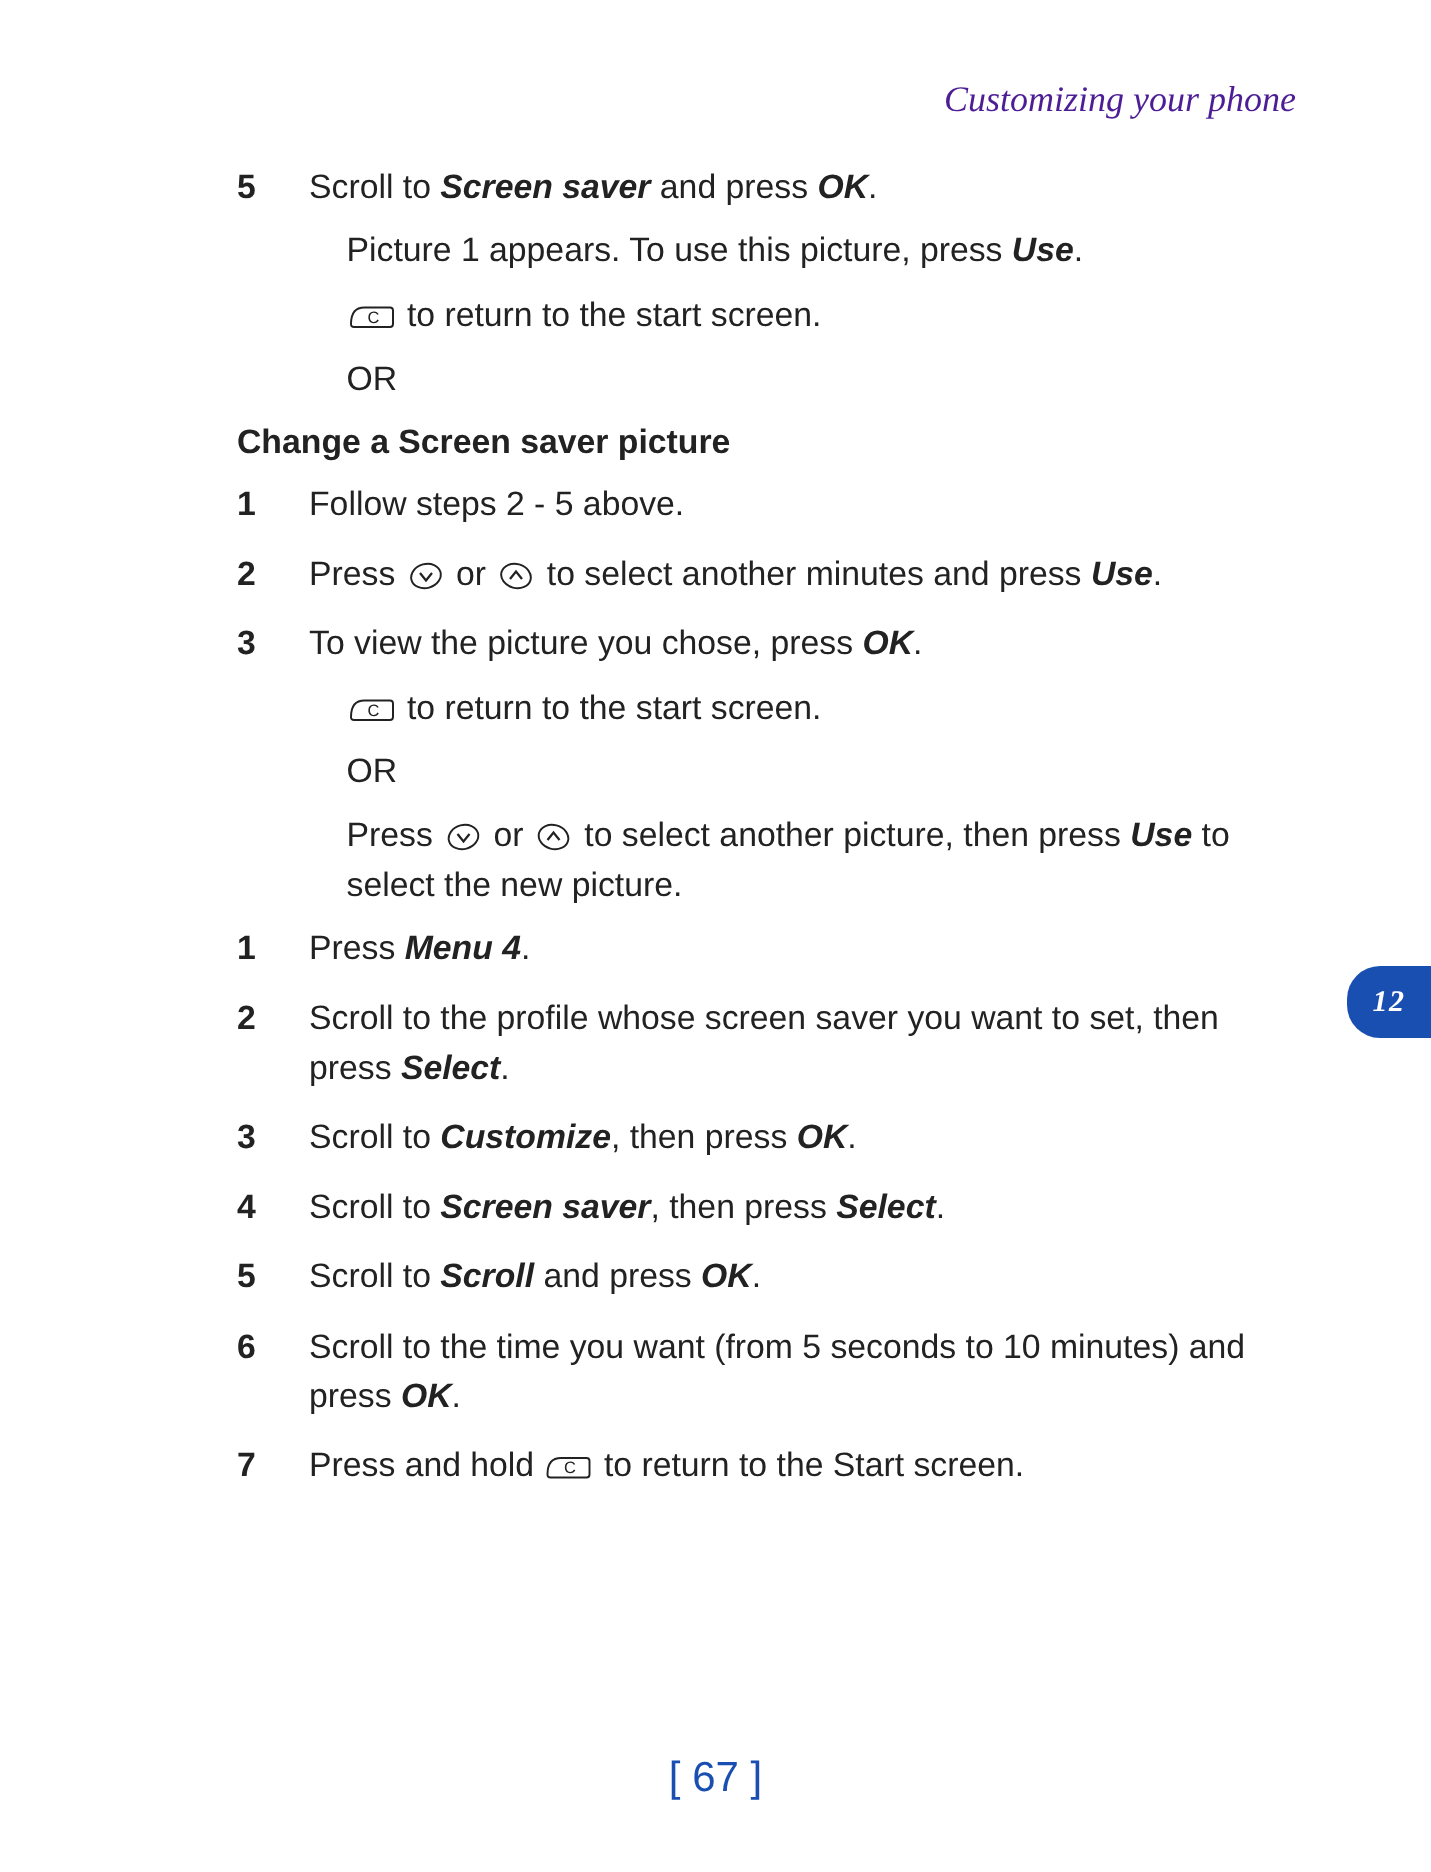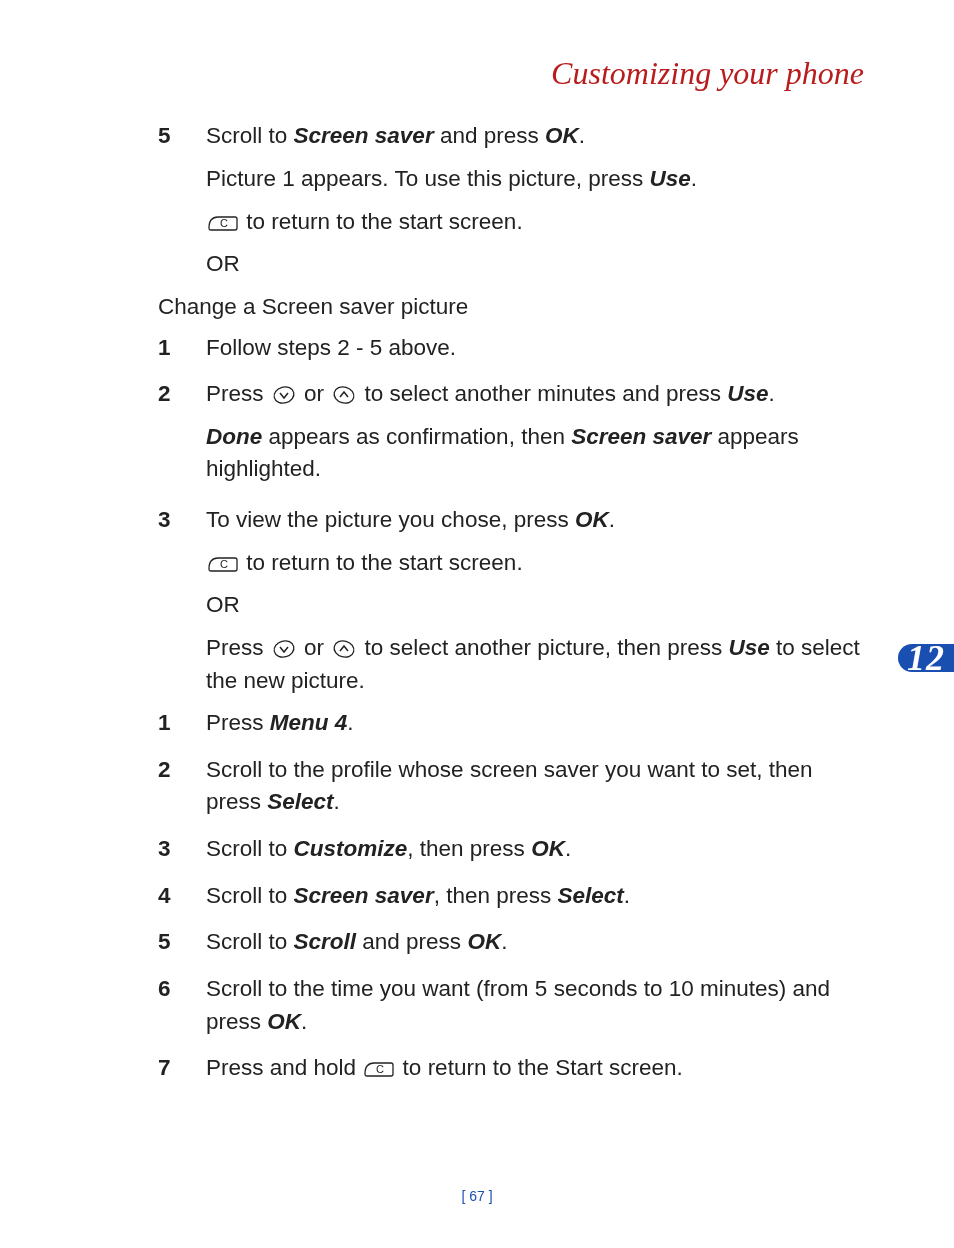--- a/index.html
+++ b/index.html
@@ -13,46 +13,46 @@
     position: relative;
     font-size: 22.5px;
     line-height: 1.45;
   }
   .page {
     padding: 50px 90px 20px 158px;
   }
   .header {
     text-align: right;
     font-style: italic;
-    color: #b91c1c;
-    font-size: 32px;
+    color: #4c1d95;
+    font-size: 24px;
     margin-bottom: 24px;
     font-family: Georgia, "Times New Roman", serif;
   }
   .step {
     display: flex;
     align-items: flex-start;
     margin-bottom: 6px;
   }
   .step-num {
     width: 48px;
     flex-shrink: 0;
     font-weight: bold;
     text-align: left;
   }
   .step-body {
     flex: 1;
   }
   .para-tight {
-    margin-left: 48px;
+    margin-left: 73px;
     margin-top: 10px;
     margin-bottom: 10px;
   }
   .subhead {
-    font-weight: normal;
+    font-weight: bold;
     margin-top: 4px;
     margin-bottom: 8px;
   }
   b {
     font-weight: bold;
     font-style: italic;
   }
   .key-c {
     display: inline-block;
     vertical-align: middle;
@@ -67,38 +67,38 @@
     margin: 0 2px;
   }
   .key-arrow svg {
     display: block;
   }
   .side-tab {
     position: absolute;
     right: 0;
     top: 644px;
     width: 56px;
-    height: 28px;
+    height: 48px;
     background: #1a4fb2;
     color: #fff;
-    font-size: 36px;
+    font-size: 20px;
     font-weight: bold;
     font-style: italic;
     display: flex;
     align-items: center;
     justify-content: center;
     border-top-left-radius: 22px;
     border-bottom-left-radius: 22px;
     font-family: Georgia, "Times New Roman", serif;
     letter-spacing: 1px;
   }
   .footer {
     text-align: center;
     color: #1a4fb2;
-    font-size: 14px;
+    font-size: 28px;
     position: absolute;
     bottom: 42px;
     left: 0;
     right: 0;
   }
   .gap {
     height: 8px;
   }
 </style>
 </head>
@@ -138,23 +138,20 @@
     <div class="step-body">
       <span>Press </span><span class="key-arrow"><svg width="24" height="20">
             <ellipse cx="12" cy="10" rx="10" ry="8" fill="none" stroke="#222" stroke-width="1.3" transform="rotate(-15 12 10)"></ellipse>
             <path d="M8 8 L12 13 L16 8" fill="none" stroke="#222" stroke-width="1.5"></path>
           </svg></span><span> or </span><span class="key-arrow"><svg width="24" height="20">
             <ellipse cx="12" cy="10" rx="10" ry="8" fill="none" stroke="#222" stroke-width="1.3" transform="rotate(15 12 10)"></ellipse>
             <path d="M8 12 L12 7 L16 12" fill="none" stroke="#222" stroke-width="1.5"></path>
           </svg></span><span> to select another minutes and press </span><b>Use</b><span>.</span>
     </div>
   </div>
-  <div class="para-tight">
-    <b>Done</b><span> appears as confirmation, then </span><b>Screen saver</b><span> appears highlighted.</span>
-  </div>
   <div class="gap"></div>
 
   <div class="step">
     <div class="step-num">3</div>
     <div class="step-body">
       <span>To view the picture you chose, press </span><b>OK</b><span>.</span>
     </div>
   </div>
   <div class="para-tight">
     <span class="key-c"><svg width="30" height="18">

